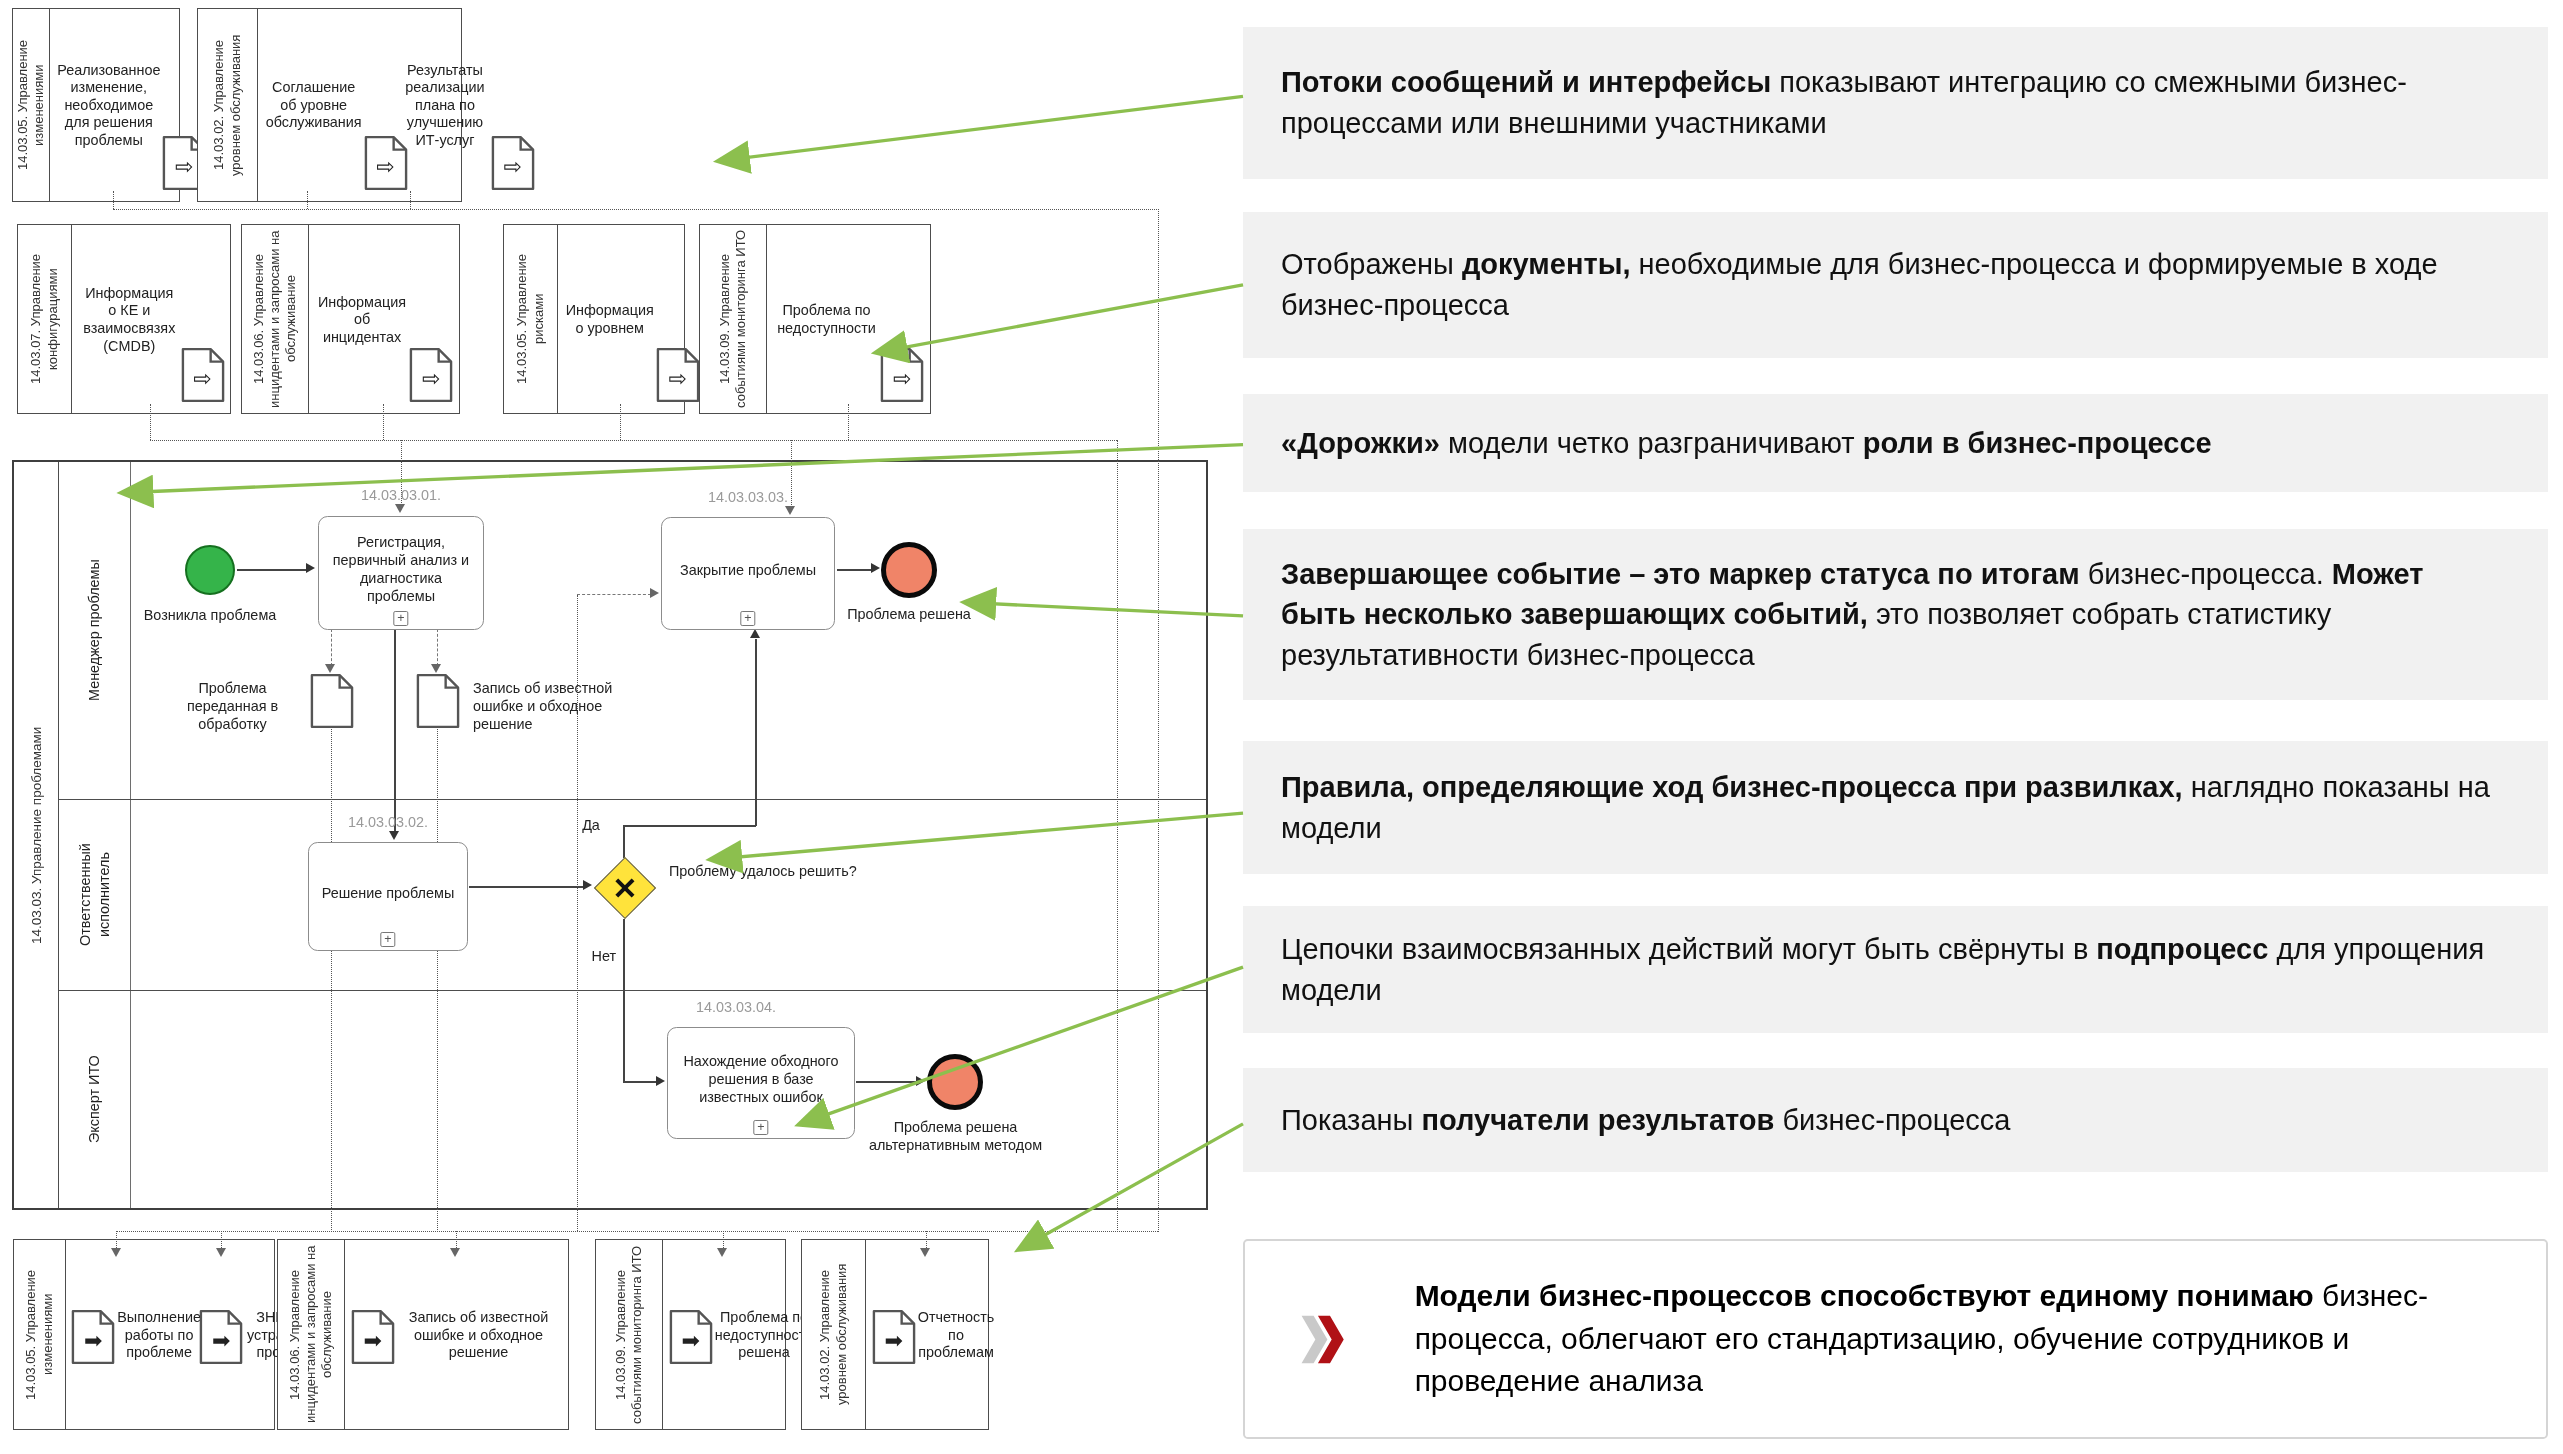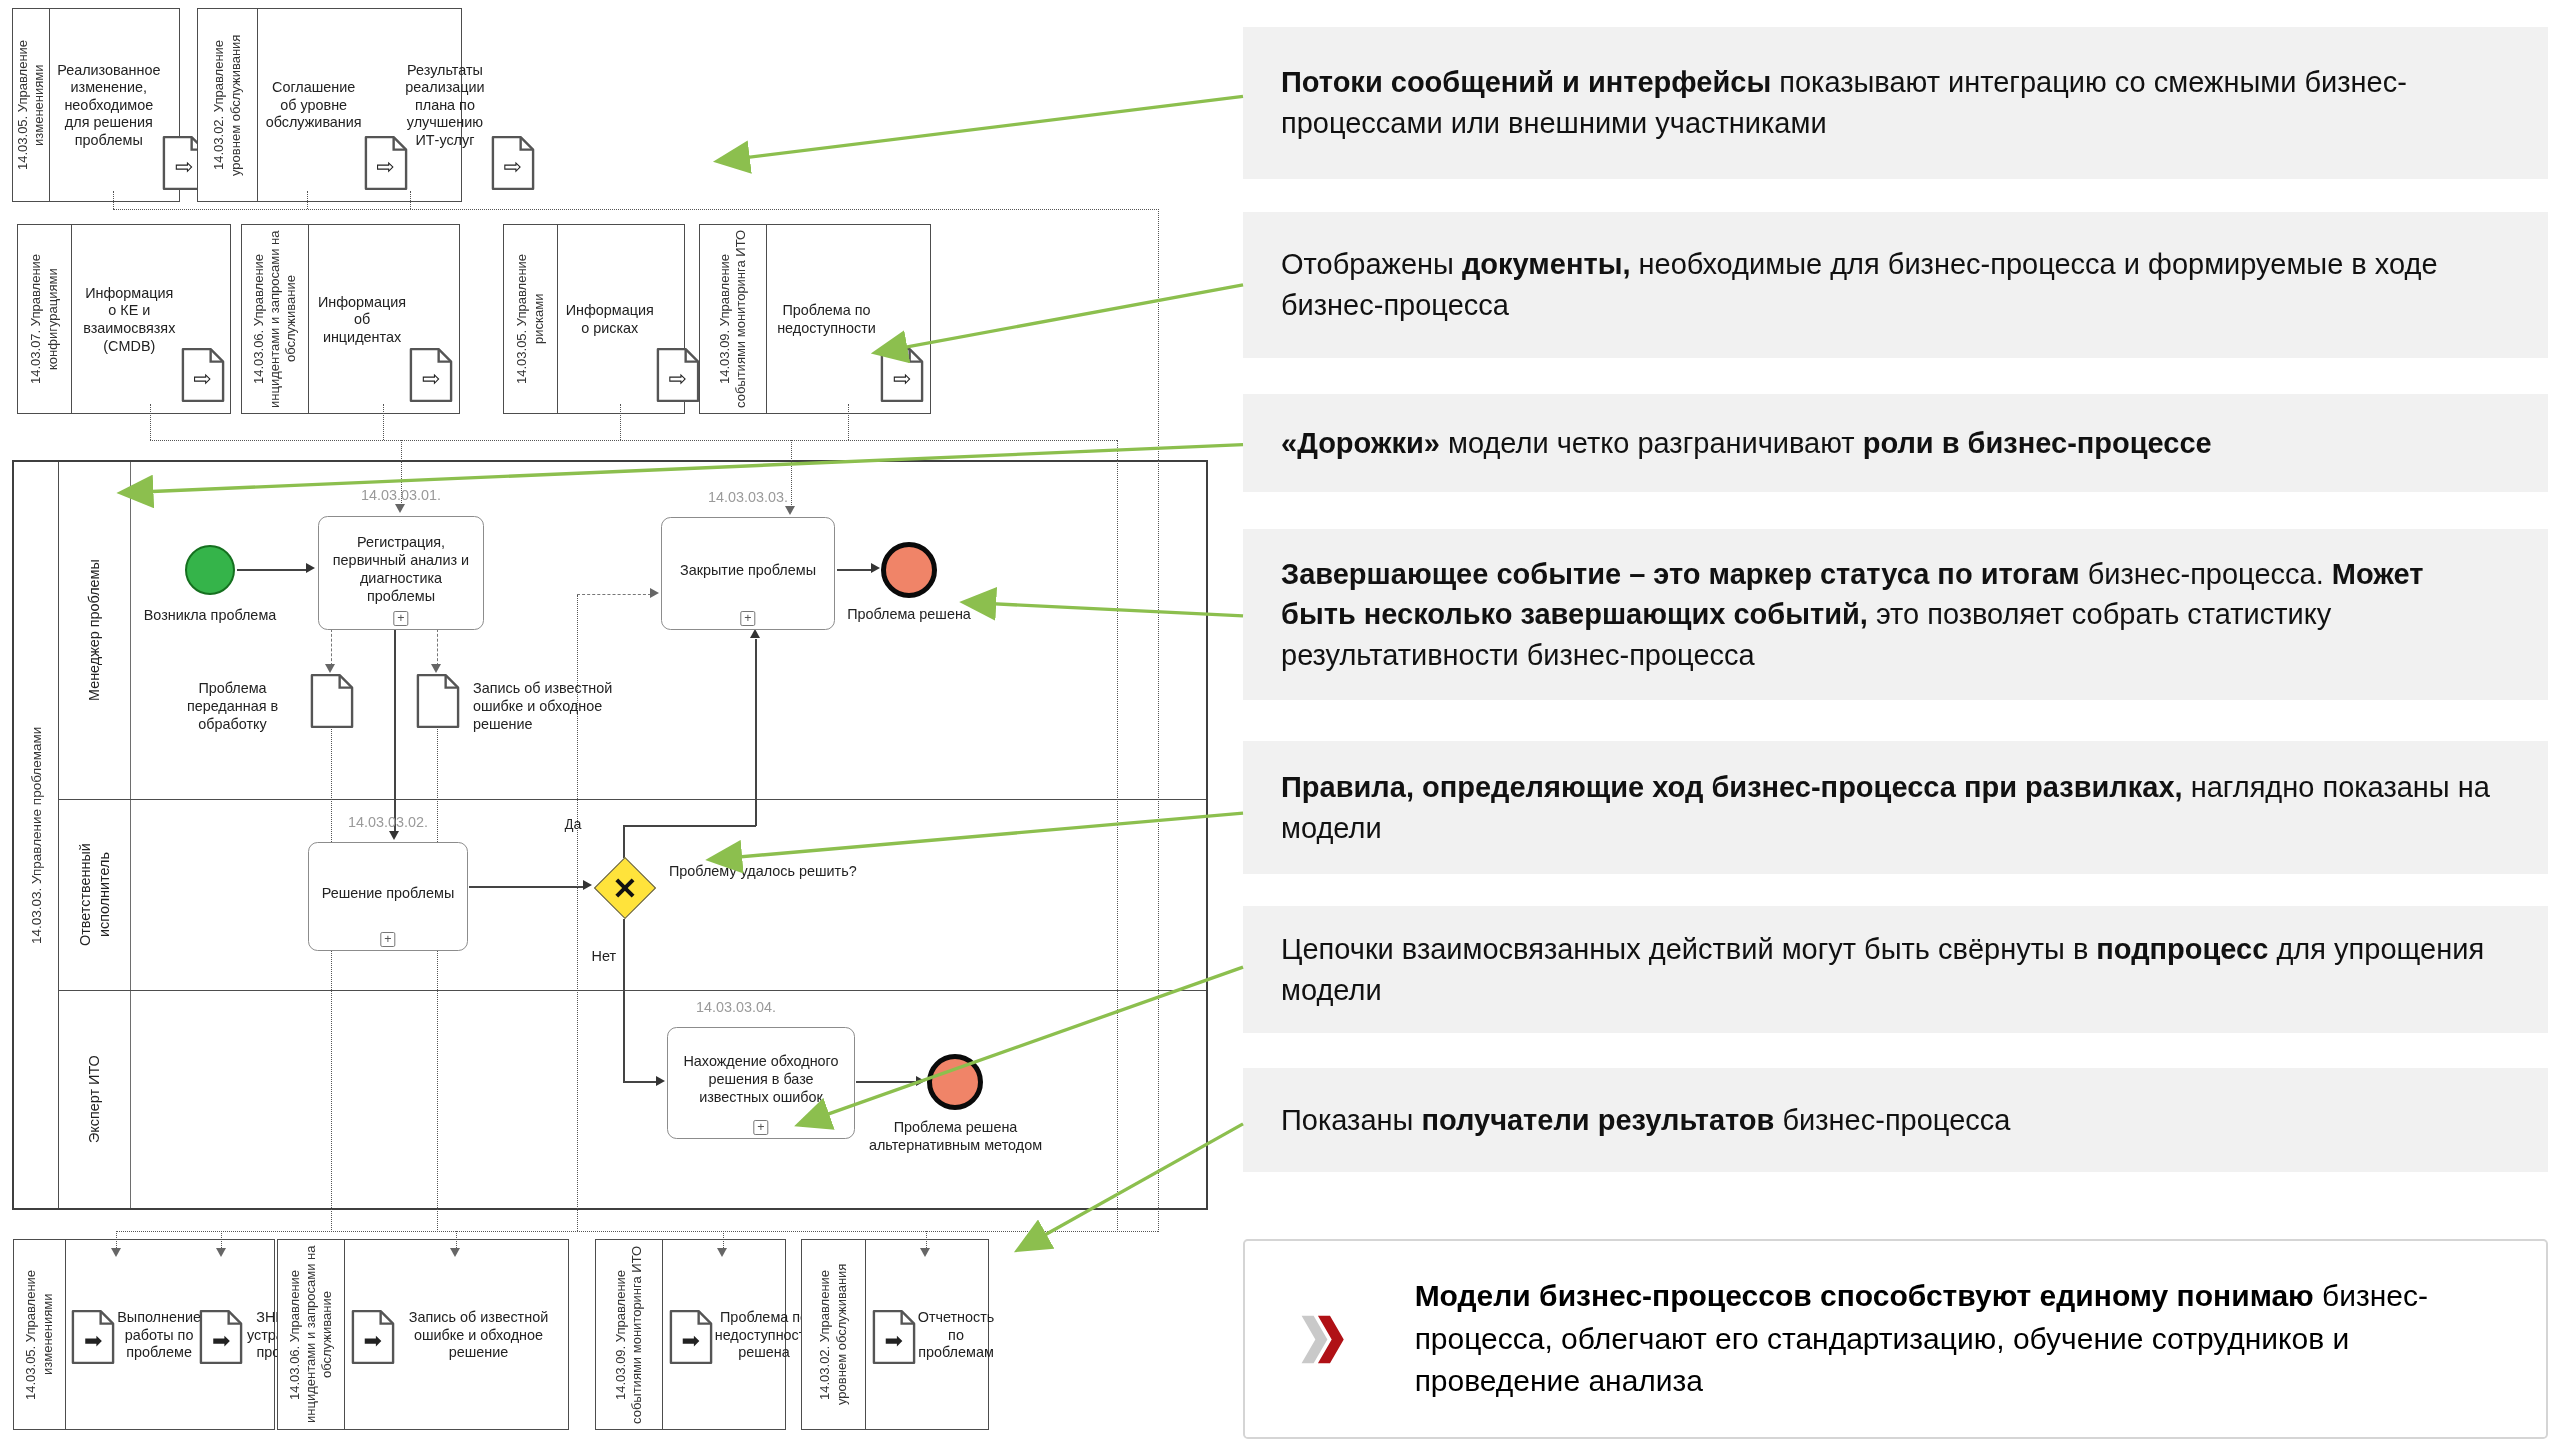--- a/index.html
+++ b/index.html
@@ -147,21 +147,21 @@
             <span class="ar">⇨</span>
           </div>
       </div>
     </div>
   </div>
 
   <div class="pool" style="left:503px;top:224px;width:182px;height:190px;">
     <div class="phdr" style="width:54px;">14.03.05. Управление рисками</div>
     <div class="pbody">
       <div class="cell">
-        <div class="dlabel">Информация о рисках</div>
+        <div class="dlabel">Информация о уровнем</div>
         <div class="doc">
             <svg viewBox="0 0 46 58">
               <path d="M2 2 h29 l13 13 v41 h-42 z" fill="#fff" stroke="#555" stroke-width="2.5" stroke-linejoin="round"></path>
               <path d="M31 2 v13 h13" fill="none" stroke="#555" stroke-width="2.5"></path>
             </svg>
             <span class="ar">⇨</span>
           </div>
       </div>
     </div>
   </div>
@@ -366,21 +366,21 @@
   <div class="task" style="left:308px;top:842px;width:160px;height:109px;">
     <span>Решение проблемы</span>
     <span class="sub">+</span>
   </div>
 
   <div class="gw" style="left:603px;top:866px;">
       <i class="b1"></i>
       <i class="b2"></i>
     </div>
   <div class="lbl" style="left:669px;top:862px;width:202px;text-align:left;">Проблему удалось решить?</div>
-  <div class="lbl" style="left:532px;top:816px;width:50px;text-align:right;font-family:Liberation Mono, monospace;">Да</div>
+  <div class="lbl" style="left:566px;top:816px;width:50px;text-align:center;">Да</div>
   <div class="lbl" style="left:562px;top:947px;width:54px;text-align:right;">Нет</div>
 
   <div class="idlbl" style="left:642px;top:999px;width:188px;">14.03.03.04.</div>
   <div class="task" style="left:667px;top:1027px;width:188px;height:112px;">
     <span>Нахождение обходного решения в базе известных ошибок</span>
     <span class="sub">+</span>
   </div>
 
   <div class="ev end" style="left:927px;top:1054px;"></div>
   <div class="lbl" style="left:866px;top:1118px;width:179px;">Проблема решена альтернативным методом</div>

